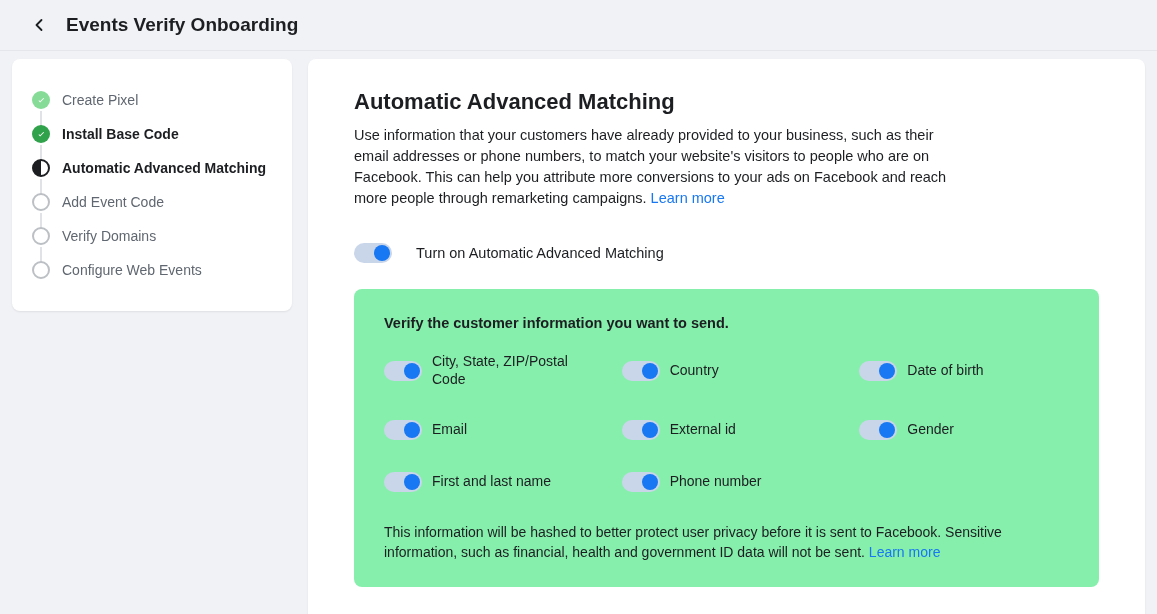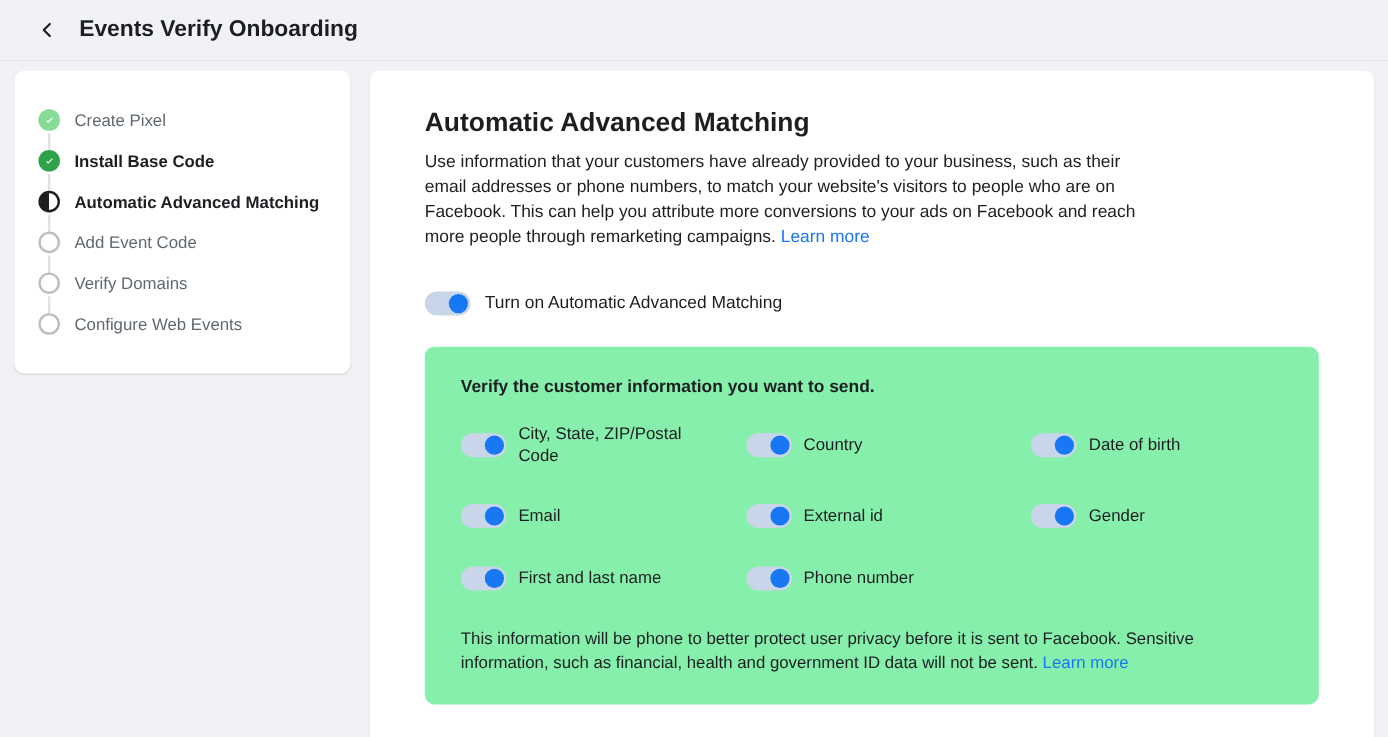--- a/index.html
+++ b/index.html
@@ -121,21 +121,21 @@
     }
     .link {
       color: #1877f2;
       text-decoration: none;
       cursor: pointer;
       text-align: right;
     }
     .master-toggle-row {
       display: flex;
       align-items: center;
-      gap: 12px;
+      gap: 24px;
       margin-top: 34px;
       margin-bottom: 26px;
     }
     .toggle {
       position: relative;
       width: 38px;
       height: 20px;
       background: #c9d6ea;
       border-radius: 999px;
       cursor: pointer;
@@ -301,17 +301,17 @@
             <span class="opt-label">First and last name</span>
           </div>
           <div class="opt-cell">
             <div class="toggle on">
               <div class="knob"></div>
             </div>
             <span class="opt-label">Phone number</span>
           </div>
         </div>
       <div class="verify-footer">
-        <span>This information will be phone to better protect user privacy before it is sent to Facebook. Sensitive information, such as financial, health and government ID data will not be sent. </span><a class="link">Learn more</a>
+        <span>This information will be hashed to better protect user privacy before it is sent to Facebook. Sensitive information, such as financial, health and government ID data will not be sent. </span><a class="link">Learn more</a>
       </div>
     </div>
   </div>
 </div>
 
 </body></html>

